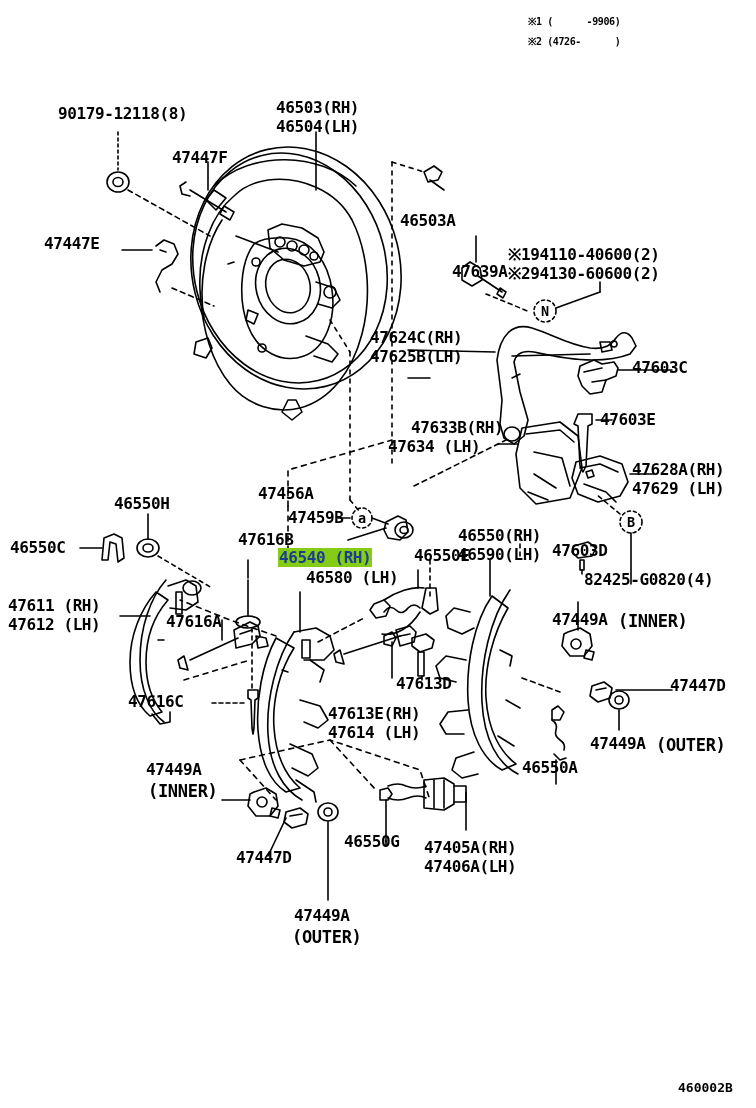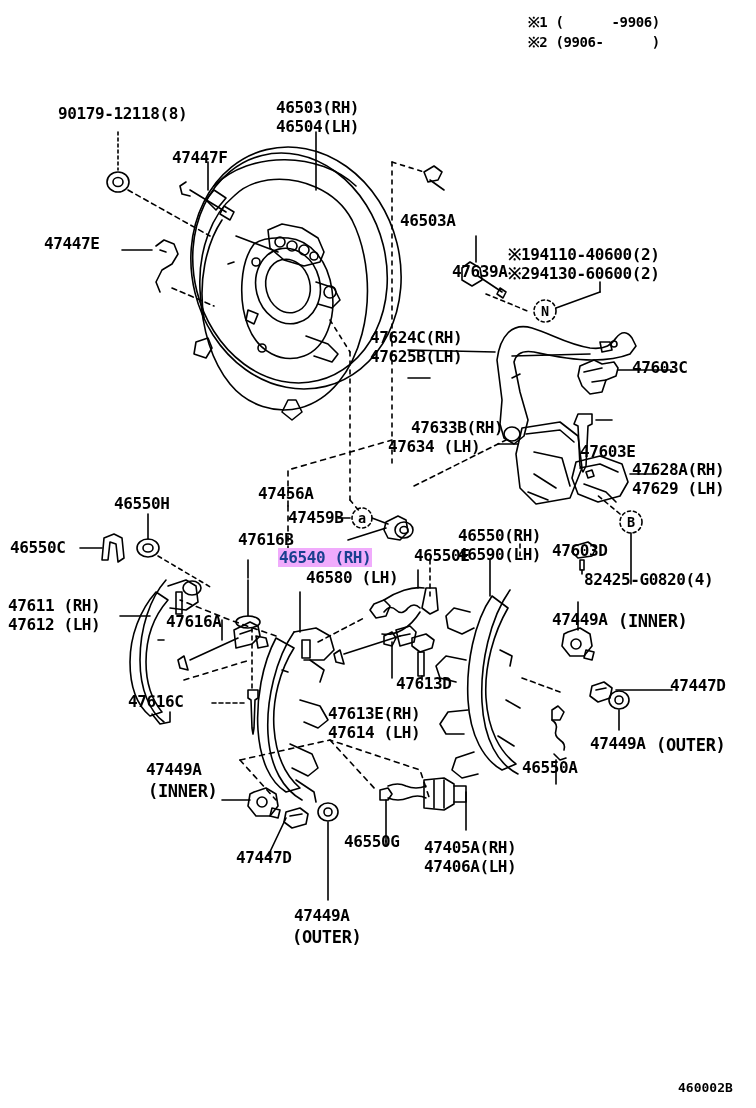--- a/index.html
+++ b/index.html
@@ -24,30 +24,30 @@
     font-size: 16px;
     line-height: 19px;
     white-space: pre;
     letter-spacing: -0.4px;
   }
   .lbl.sm {
     font-size: 13.5px;
     line-height: 17px;
   }
   .lbl.hdr {
-    font-size: 14px;
+    font-size: 10px;
     line-height: 20px;
   }
   .lbl.foot {
     font-size: 13px;
     font-weight: bold;
     letter-spacing: 0px;
   }
   .hl {
-    background: #f0abfc;
+    background: #84cc16;
     color: #1a3f8f;
     padding: 0 1px;
   }
   .sub {
     font-size: 17px;
     letter-spacing: -0.3px;
   }
   #art {
     position: absolute;
     left: 0; top: 0;
@@ -402,21 +402,21 @@
       <path d="M350 352 L350 500" stroke-dasharray="4 5"></path>
       <path d="M350 500 L360 512" stroke-dasharray="4 5"></path>
       <path d="M330 320 L350 352" stroke-dasharray="4 5"></path>
       <path d="M430 560 L430 600" stroke-dasharray="4 4"></path>
       <path d="M520 536 L520 556" stroke-dasharray="4 4"></path>
 
     </g>
   </svg>
 
   <div class="lbl hdr" style="left:528px; top:12px;">※1 (      -9906)</div>
-  <div class="lbl hdr" style="left:528px; top:32px;">※2 (9906-      )</div>
+  <div class="lbl hdr" style="left:528px; top:32px;">※2 (4726-      )</div>
 
   <div class="lbl" style="left:58px; top:104px;">90179-12118(8)</div>
   <div class="lbl" style="left:172px; top:148px;">47447F</div>
   <div class="lbl" style="left:276px; top:98px;">46503(RH)</div>
   <div class="lbl" style="left:276px; top:117px;">46504(LH)</div>
 
   <div class="lbl" style="left:400px; top:194px;margin-top:17px;">46503A</div>
   <div class="lbl" style="left:452px; top:218px;margin-top:44px;">47639A</div>
 
   <div class="lbl" style="left:508px; top:245px;">※194110-40600(2)</div>
@@ -425,21 +425,21 @@
   <div class="lbl" style="left:44px; top:234px;">47447E</div>
 
   <div class="lbl" style="left:370px; top:328px;">47624C(RH)</div>
   <div class="lbl" style="left:370px; top:347px;">47625B(LH)</div>
 
   <div class="lbl" style="left:632px; top:358px;">47603C</div>
 
   <div class="lbl" style="left:388px; top:418px;margin-left:23px;">47633B(RH)</div>
   <div class="lbl" style="left:388px; top:437px;">47634 (LH)</div>
 
-  <div class="lbl" style="left:580px; top:410px;margin-top:32px;">47603E</div>
+  <div class="lbl" style="left:600px; top:410px;">47603E</div>
 
   <div class="lbl" style="left:632px; top:460px;">47628A(RH)</div>
   <div class="lbl" style="left:632px; top:479px;">47629 (LH)</div>
 
   <div class="lbl" style="left:114px; top:494px;">46550H</div>
   <div class="lbl" style="left:10px; top:538px;">46550C</div>
 
   <div class="lbl" style="left:258px; top:484px;">47456A</div>
   <div class="lbl" style="left:288px; top:508px;">47459B</div>
 

